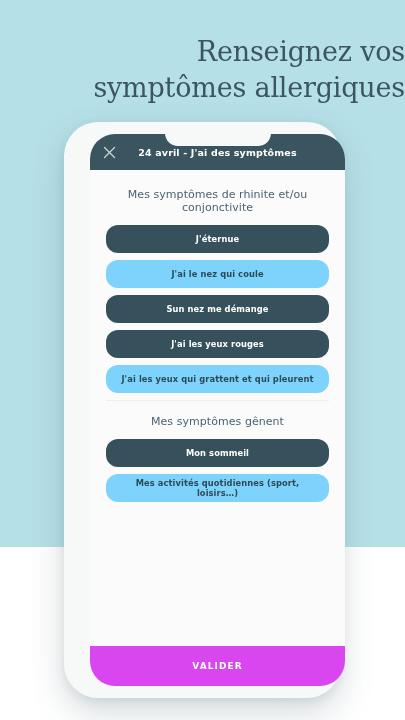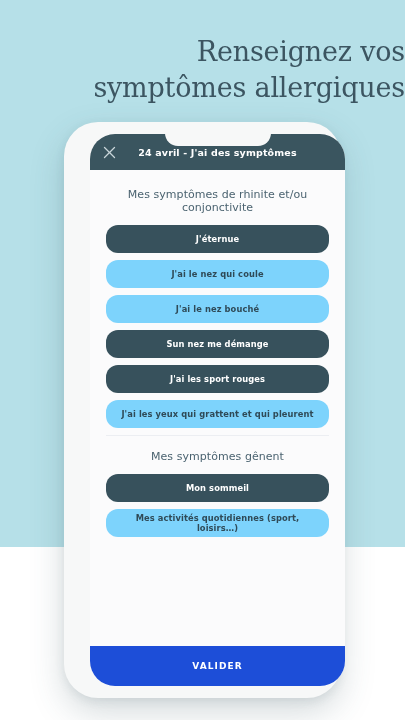--- a/index.html
+++ b/index.html
@@ -170,21 +170,21 @@
     color: #2f4a57;
   }
 
   
   .validate {
     position: absolute;
     left: 0;
     right: 0;
     bottom: 0;
     height: 40px;
-    background: #1d4ed8;
+    background: #d946ef;
     display: flex;
     align-items: center;
     justify-content: center;
     color: #ffffff;
     font-size: 9px;
     font-weight: bold;
     letter-spacing: 1.1px;
     cursor: pointer;
   }
 </style>
@@ -211,23 +211,22 @@
         </div>
         <div class="appbar-title">24 avril - J'ai des symptômes</div>
       </div>
 
       <div class="appbody">
 
         <div class="section-title">Mes symptômes de rhinite et/ou conjonctivite</div>
 
         <div class="opt on">J'éternue</div>
         <div class="opt off">J'ai le nez qui coule</div>
-        <div class="opt off">J'ai le nez bouché</div>
         <div class="opt on">Sun nez me démange</div>
-        <div class="opt on">J'ai les sport rouges</div>
+        <div class="opt on">J'ai les yeux rouges</div>
         <div class="opt off">J'ai les yeux qui grattent et qui pleurent</div>
 
         <div class="divider"></div>
 
         <div class="section-title second">Mes symptômes gênent</div>
 
         <div class="opt on">Mon sommeil</div>
         <div class="opt off">Mes activités quotidiennes (sport, loisirs…)</div>
 
       </div>

